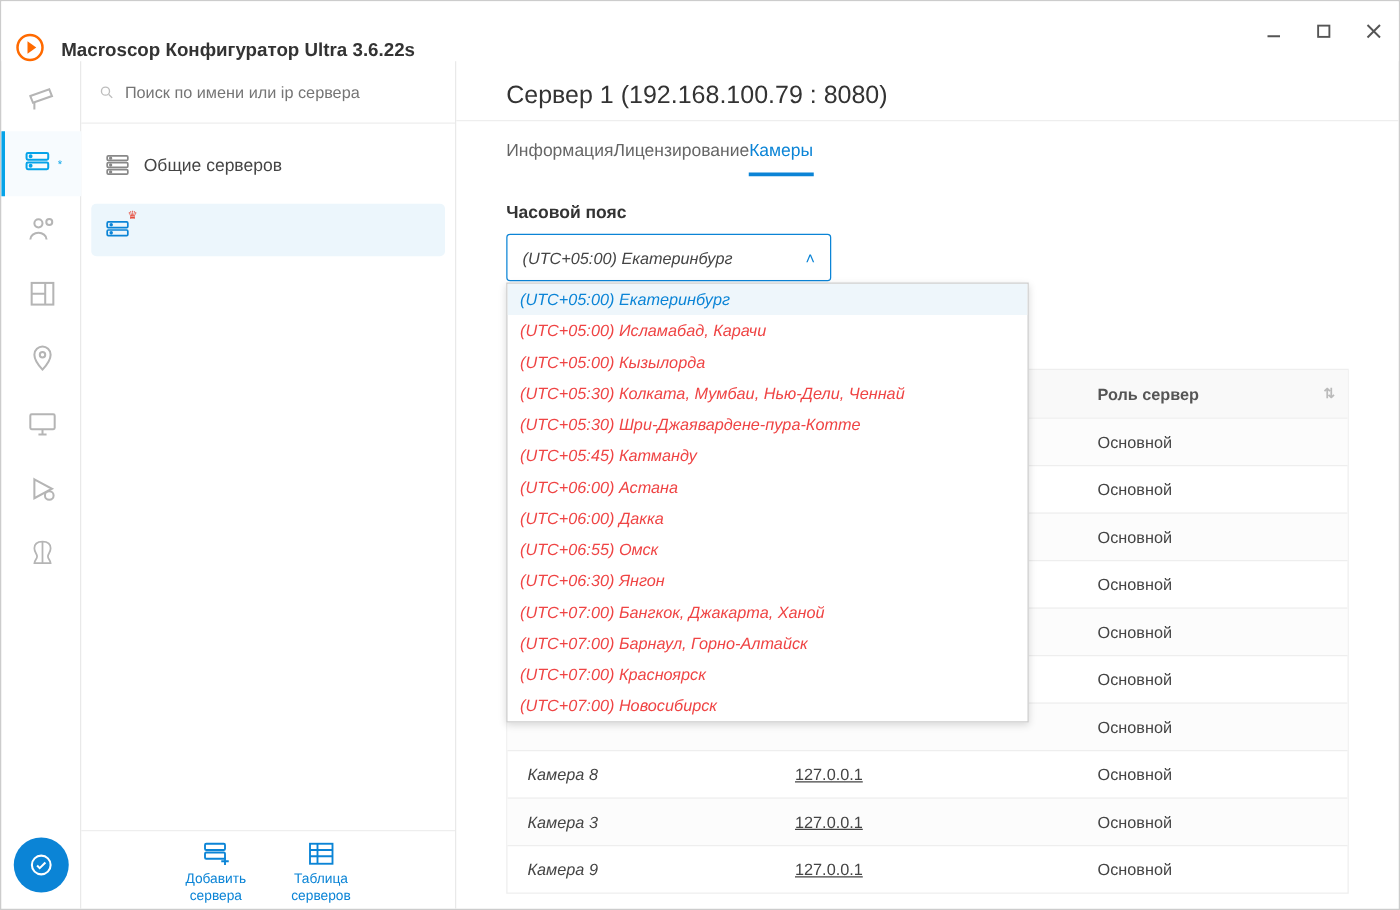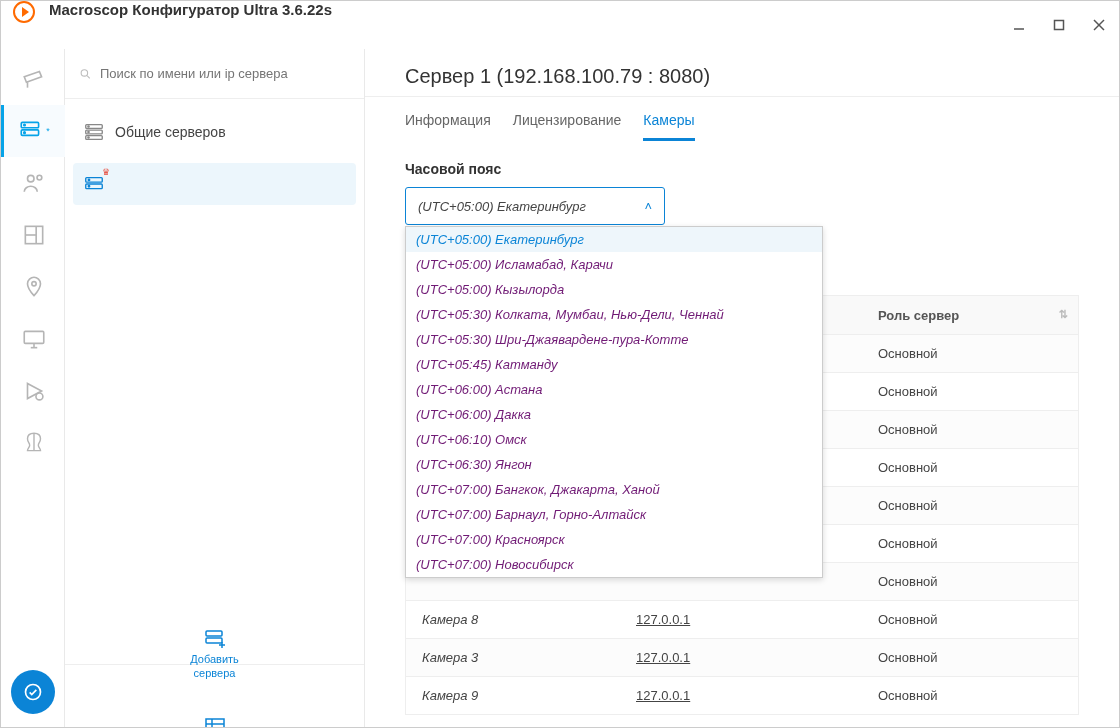--- a/index.html
+++ b/index.html
@@ -10,21 +10,21 @@
     background: #fff;
     width: 1120px;
     height: 728px;
     overflow: hidden;
     border: 1px solid #ccc;
   }
   
   .titlebar {
     height: 48px;
     display: flex;
-    align-items: flex-start;
+    align-items: flex-end;
     padding: 0 0 0 12px;
     background: #fff;
   }
   .logo {
     width: 22px; height: 22px; border-radius: 50%;
     border: 2px solid #ff6a00;
     display: flex; align-items: center; justify-content: center;
     margin-right: 14px;
   }
   .logo::after {
@@ -90,49 +90,49 @@
   .tree-item.server {
     background:#ecf6fc; border-radius:4px; color:#0b84d6;
     align-items:flex-start; padding:10px;
   }
   .tree-item.server .srv-lines {display:flex; flex-direction:column; gap:4px; }
   .srv-name { font-size:14px; color:#0b84d6; }
   .srv-addr { font-size:12px; color:#0b84d6; }
   .srv-flag { font-size:10px; color:#0b84d6; margin-left:6px; }
   .tree-bottom {
     height: 64px; display:flex; align-items:center; justify-content:center; gap:36px;
-    border-top: 1px solid #eee; color:#0b84d6; font-size:11px;flex-direction:column;
+    border-top: 1px solid #eee; color:#0b84d6; font-size:11px;
   }
   .tree-bottom .tb-item { display:flex; flex-direction:column; align-items:center; gap:2px; line-height: 12px;}
   .tree-bottom svg { width:24px; height:24px; }
   
   .mainpanel { flex:1; display:flex; flex-direction:column; padding: 0; }
   .main-header {
     padding: 16px 40px 8px 40px;
     font-size: 20px; color:#333;
     border-bottom: 1px solid #eee;
   }
-  .tabs { display:flex; gap:22px; padding: 0 40px; height: 44px; align-items:flex-end; }
+  .tabs { display:flex; padding: 0 40px; height: 44px; align-items:flex-end; }
   .tab { font-size:14px; color:#666; padding-bottom:10px; border-bottom: 3px solid transparent; }
   .tab.active { color:#0b84d6; border-bottom: 3px solid #0b84d6; font-weight:500; }
   .tab-content { position:relative; padding: 20px 40px; flex:1; overflow:hidden; }
   .field-label { font-weight:600; font-size:14px; margin-bottom:10px; }
   .dropdown {
     width: 260px; height:38px; border:1px solid #0b84d6; border-radius:3px;
     display:flex; align-items:center; padding: 0 12px; color:#444; font-size:13px;
     position: relative; background:#fff;
   }
   .dropdown .chevron { margin-left:auto; color:#0b84d6; }
   .dropdown-list {
     position:absolute; top:38px; left:-1px; width: 418px; max-height: 352px;
     border:1px solid #ccc; background:#fff; box-shadow: 0 2px 6px rgba(0,0,0,.15);
     z-index: 50;
   }
   .dd-scroll { overflow-y:auto; max-height:350px; }
-  .dd-item { padding: 5px 10px; font-size:13px; color:#701a75; }
+  .dd-item { padding: 5px 10px; font-size:13px; color:#ef4444; }
   .dd-item.selected { background:#eef6fb; color:#0b84d6; }
   .dd-scroll::-webkit-scrollbar { width:10px; }
   .dd-scroll::-webkit-scrollbar-thumb { background:#bbb; border-radius:4px; }
   .dd-scroll::-webkit-scrollbar-track { background:#f4f4f4; }
   
   .camera-table {
     position: relative;
     margin-top: 70px;
     border: 1px solid #eee;
   }
@@ -318,21 +318,21 @@
           <div class="dropdown-list">
             <div class="dd-scroll" id="dd-options">
                 <div class="dd-item selected">(UTC+05:00) Екатеринбург</div>
                 <div class="dd-item">(UTC+05:00) Исламабад, Карачи</div>
                 <div class="dd-item">(UTC+05:00) Кызылорда</div>
                 <div class="dd-item">(UTC+05:30) Колката, Мумбаи, Нью-Дели, Ченнай</div>
                 <div class="dd-item">(UTC+05:30) Шри-Джаявардене-пура-Котте</div>
                 <div class="dd-item">(UTC+05:45) Катманду</div>
                 <div class="dd-item">(UTC+06:00) Астана</div>
                 <div class="dd-item">(UTC+06:00) Дакка</div>
-                <div class="dd-item">(UTC+06:10) Омск</div>
+                <div class="dd-item">(UTC+06:55) Омск</div>
                 <div class="dd-item">(UTC+06:30) Янгон</div>
                 <div class="dd-item">(UTC+07:00) Бангкок, Джакарта, Ханой</div>
                 <div class="dd-item">(UTC+07:00) Барнаул, Горно-Алтайск</div>
                 <div class="dd-item">(UTC+07:00) Красноярск</div>
                 <div class="dd-item">(UTC+07:00) Новосибирск</div>
               </div>
           </div>
         </div>
       </div>
 

